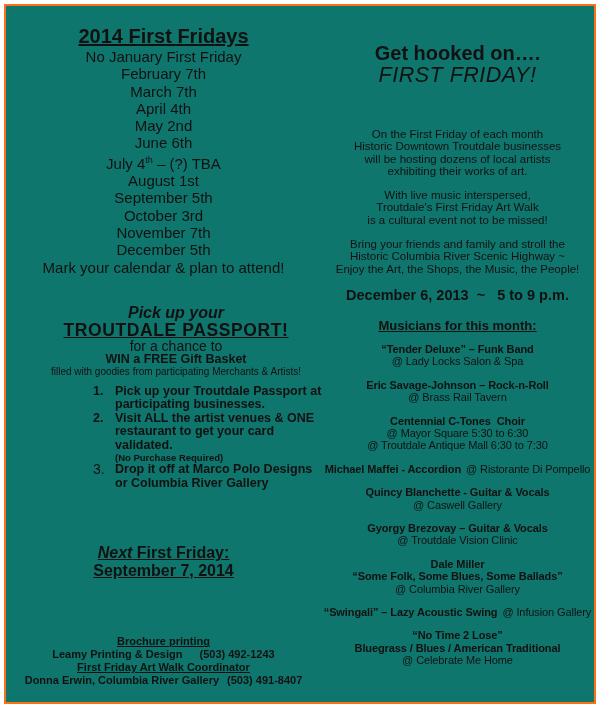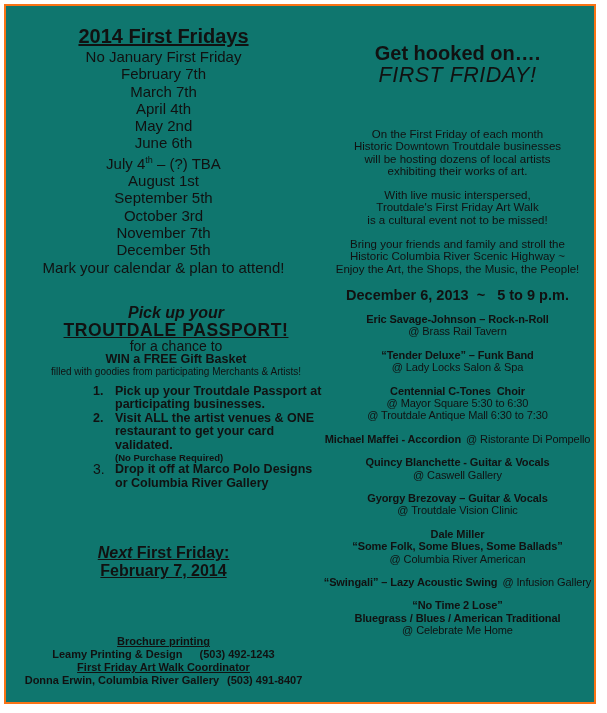--- a/index.html
+++ b/index.html
@@ -168,21 +168,21 @@
           <span class="step-body">
             <span class="step-text">Drop it off at Marco Polo Designs
 or Columbia River Gallery</span>
           </span>
         </div>
       </div>
     </div>
 
     <div class="next-ff">
       <div class="nf1"><span class="it">Next</span><span> First Friday:</span></div>
-      <div class="nf2">February 7, 2014</div>
+      <div class="nf2">September 7, 2014</div>
     </div>
 
     <div class="contacts">
       <div class="c-head">Brochure printing</div>
       <div class="c-line wide-gap">
         <span>Leamy Printing &amp; Design</span>
         <span>(503) 492-1243</span>
       </div>
       <div class="c-head second">First Friday Art Walk Coordinator</div>
       <div class="c-line narrow-gap">
@@ -205,29 +205,30 @@
       <p>With live music interspersed,
 Troutdale's First Friday Art Walk
 is a cultural event not to be missed!</p>
       <p>Bring your friends and family and stroll the
 Historic Columbia River Scenic Highway ~
 Enjoy the Art, the Shops, the Music, the People!</p>
     </div>
 
     <div class="event-datetime">December 6, 2013  ~   5 to 9 p.m.</div>
 
+    <div class="mus-head">Musicians for this month:</div>
 
     <div class="mus-list">
+      <div class="mus">
+        <span class="act">“Tender Deluxe” – Funk Band</span>
+        <span class="venue">@ Lady Locks Salon &amp; Spa</span>
+      </div>
       <div class="mus">
         <span class="act">Eric Savage-Johnson – Rock-n-Roll</span>
         <span class="venue">@ Brass Rail Tavern</span>
-      </div>
-      <div class="mus">
-        <span class="act">“Tender Deluxe” – Funk Band</span>
-        <span class="venue">@ Lady Locks Salon &amp; Spa</span>
       </div>
       <div class="mus">
         <span class="act">Centennial C-Tones  Choir</span>
         <span class="venue">@ Mayor Square 5:30 to 6:30
 @ Troutdale Antique Mall 6:30 to 7:30</span>
       </div>
       <div class="mus inline">
         <span class="act">Michael Maffei - Accordion</span>
         <span class="venue">@ Ristorante Di Pompello</span>
       </div>
@@ -235,21 +236,21 @@
         <span class="act">Quincy Blanchette - Guitar &amp; Vocals</span>
         <span class="venue">@ Caswell Gallery</span>
       </div>
       <div class="mus">
         <span class="act">Gyorgy Brezovay – Guitar &amp; Vocals</span>
         <span class="venue">@ Troutdale Vision Clinic</span>
       </div>
       <div class="mus">
         <span class="act">Dale Miller
 “Some Folk, Some Blues, Some Ballads”</span>
-        <span class="venue">@ Columbia River American</span>
+        <span class="venue">@ Columbia River Gallery</span>
       </div>
       <div class="mus inline">
         <span class="act">“Swingali” – Lazy Acoustic Swing</span>
         <span class="venue">@ Infusion Gallery</span>
       </div>
       <div class="mus">
         <span class="act">“No Time 2 Lose”
 Bluegrass / Blues / American Traditional</span>
         <span class="venue">@ Celebrate Me Home</span>
       </div>

